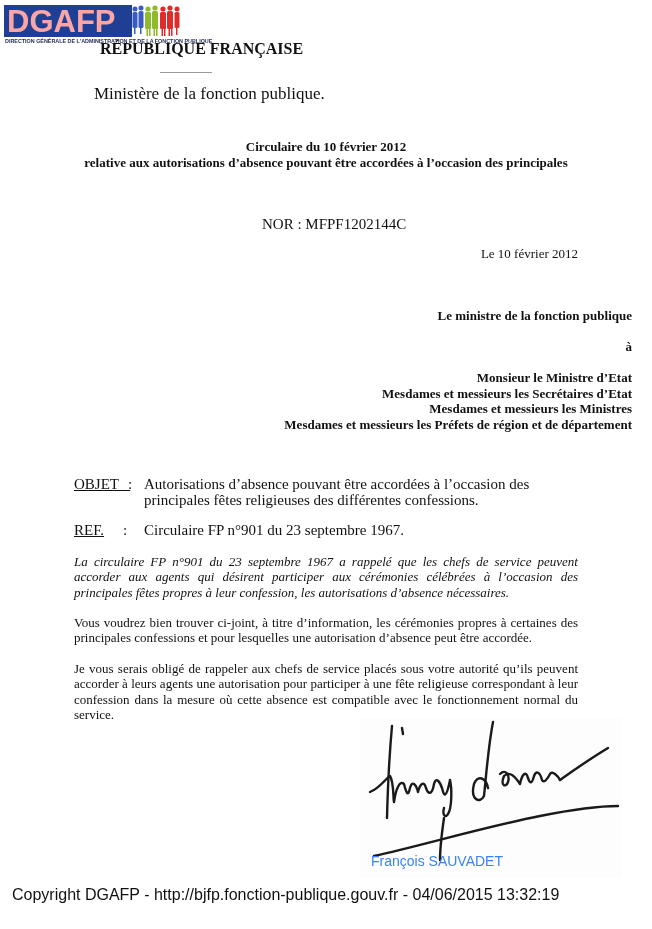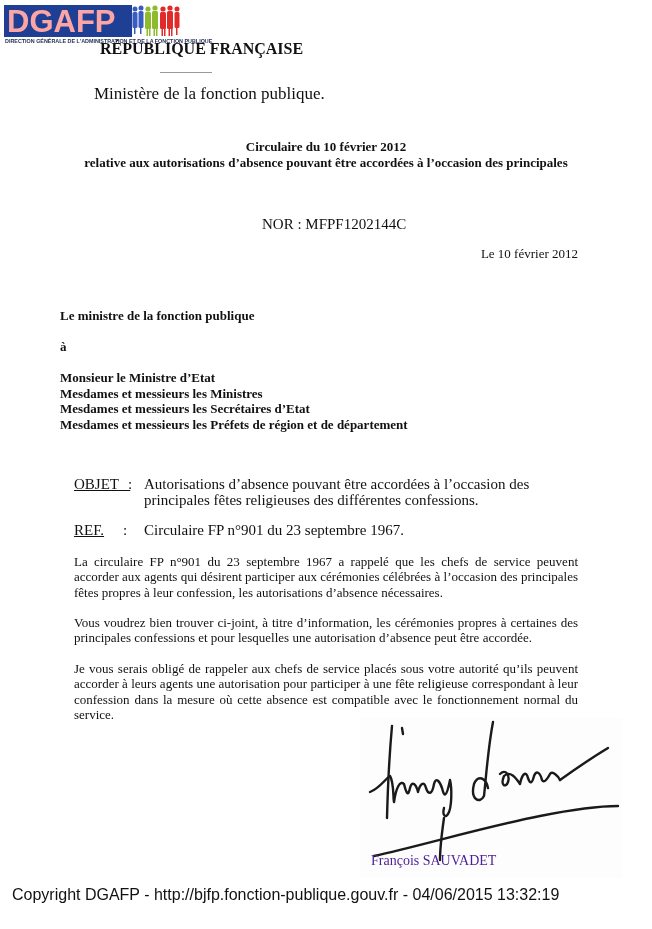--- a/index.html
+++ b/index.html
@@ -15,40 +15,40 @@
 
     .rf { left: 100px; top: 40px; font-size: 16px; font-weight: bold; }
     .rf-rule { left: 160px; top: 72px; width: 52px; height: 1px; background: #9a9a9a; }
     .ministry { left: 94px; top: 84px; font-size: 17px; }
 
     .title { left: 60px; top: 139px; width: 532px; text-align: center; font-size: 13px; font-weight: bold; line-height: 16px; }
 
     .nor { left: 262px; top: 216px; font-size: 15px; }
     .date { right: 74px; top: 246px; font-size: 13px; }
 
-    .center-bold { left: 60px; width: 572px; text-align: left; font-size: 13px; font-weight: bold; }
+    .center-bold { left: 60px; width: 572px; text-align: right; font-size: 13px; font-weight: bold; }
     .sender { top: 308px; }
     .a { top: 339px; }
     .recipients { top: 370px; line-height: 15.6px; }
 
     .field { left: 74px; font-size: 15px; line-height: 15.5px; }
     .field-label { position: absolute; left: 0; top: 0; text-decoration: underline; }
     .field-colon { position: absolute; top: 0; }
     .field-value { position: absolute; left: 70px; top: 0; width: 434px; }
 
     .obj { top: 477px; width: 504px; height: 32px; }
     .ref { top: 523px; width: 504px; height: 16px; }
 
     .para { left: 74px; width: 504px; font-size: 13px; line-height: 15.3px; text-align: justify; }
-    .p1 { top: 554px; }
+    .p1 { top: 554px; font-style: italic; }
     .p2 { top: 615px; }
     .p3 { top: 661px; }
 
     .signature { left: 360px; top: 718px; width: 262px; height: 160px; background: #fdfdfd; }
-    .sig-name { position: absolute; left: 11px; top: 135px; font-family: Liberation Serif, serif; font-size: 14px; color: #4c1d95; }
+    .sig-name { position: absolute; left: 11px; top: 135px; font-family: Liberation Sans, sans-serif; font-size: 14px; color: #3b82f6; }
 
     .footer { left: 12px; top: 886px; font-family: "Liberation Sans", sans-serif; font-size: 16px; color: #111; white-space: nowrap; }
   </style>
 </head>
 <body>
 
 <div class="abs logo">
   <div class="logo-box">
     <span class="logo-text">DGAFP</span>
   </div>
@@ -101,22 +101,22 @@
 </div>
 
 <div class="abs nor">NOR : MFPF1202144C</div>
 <div class="abs date">Le 10 février 2012</div>
 
 <div class="abs center-bold sender">Le ministre de la fonction publique</div>
 <div class="abs center-bold a">à</div>
 
 <div class="abs center-bold recipients">
   <div>Monsieur le Ministre d’Etat</div>
+  <div>Mesdames et messieurs les Secrétaires d’Etat</div>
   <div>Mesdames et messieurs les Ministres</div>
-  <div>Mesdames et messieurs les Secrétaires d’Etat</div>
   <div>Mesdames et messieurs les Préfets de région et de département</div>
 </div>
 
 <div class="abs field obj">
   <span class="field-label"><span>OBJET</span>&nbsp;&nbsp;&nbsp;</span>
   <span class="field-colon" style="left:54px;">:</span>
   <span class="field-value">Autorisations d’absence pouvant être accordées à l’occasion des principales fêtes religieuses des différentes confessions.</span>
 </div>
 
 <div class="abs field ref">

